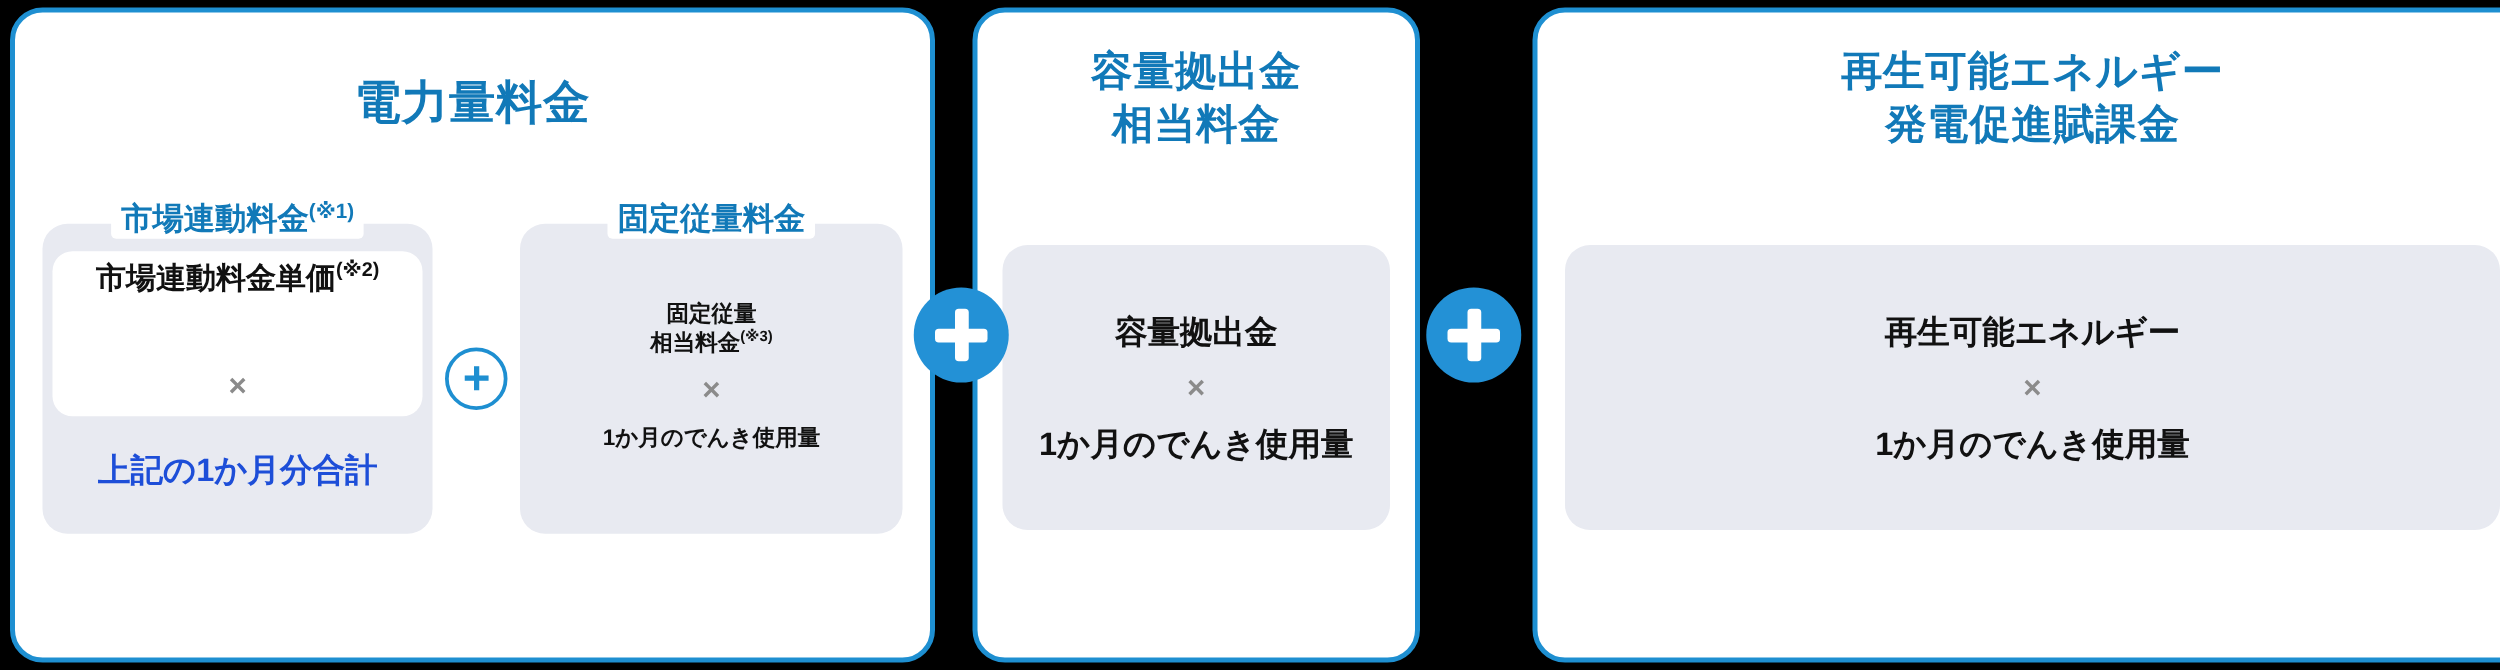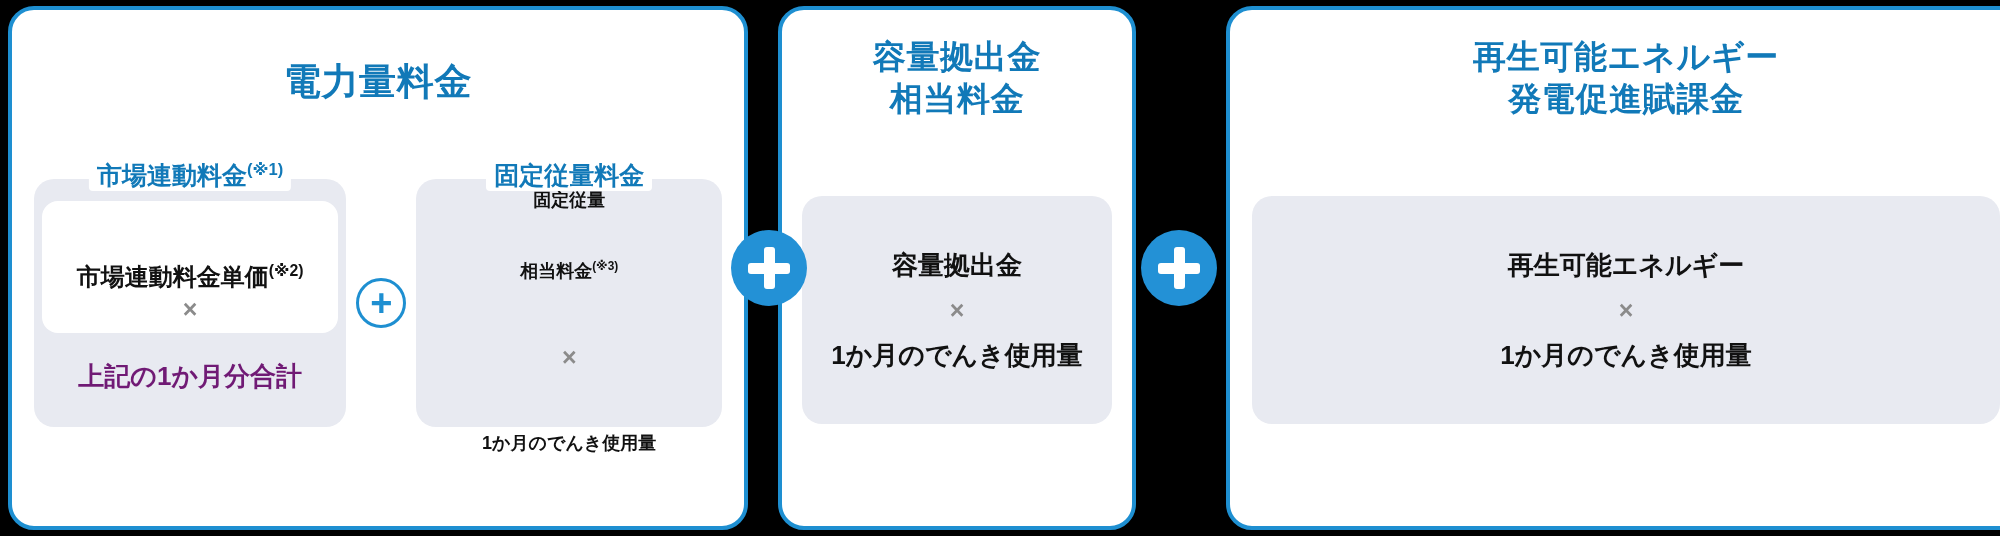--- a/index.html
+++ b/index.html
@@ -91,21 +91,21 @@
 
   .sup { font-size: 0.66em; vertical-align: super; font-weight: bold; }
 
   
   .inner-card {
     background: #ffffff;
     border-radius: 16px;
     display: flex;
     flex-direction: column;
     align-items: center;
-    justify-content: flex-end;
+    justify-content: space-between;
   }
 
   .formula-line {
     color: #111111;
     font-weight: bold;
     text-align: center;
     line-height: 1.25;
     white-space: nowrap;
   }
 
@@ -127,21 +127,21 @@
   }
   #sub-market .inner-card {
     width: 296px;
     height: 132px;
     padding: 6px 4px;
   }
   #sub-market .formula-line { font-size: 24px; }
   #sub-market .formula-line.big { font-size: 25px; }
   #sub-market .times { font-size: 25px; margin: 5px 0 5px 0; }
   #sub-market .total-line {
-    color: #701a75;
+    color: #1d4ed8;
     font-weight: bold;
     font-size: 26px;
     margin-top: 26px;
     white-space: nowrap;
     text-align: right;
   }
 
   .plus-small {
     width: 50px;
     height: 50px;
@@ -154,23 +154,22 @@
     line-height: 44px;
     text-align: center;
     flex: 0 0 auto;
     margin: 0 10px;
     z-index: 4;
   }
 
   #sub-fixed {
     width: 322px;
     height: 248px;
-    justify-content: flex-start;
+    justify-content: center;
     padding: 10px 8px 14px 8px;
-    gap: 48px;
   }
   #sub-fixed .formula-line { font-size: 18px; }
   #sub-fixed .times { font-size: 25px; margin: 14px 0 14px 0; }
 
   
   #panel-capacity .sub-wrap { padding: 0 20px 26px 20px; align-items: center; }
   #sub-capacity {
     width: 100%;
     height: 228px;
     justify-content: center;

